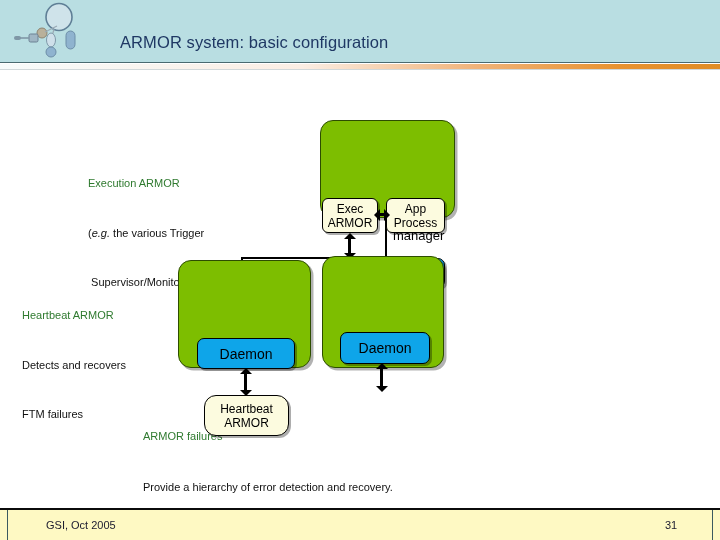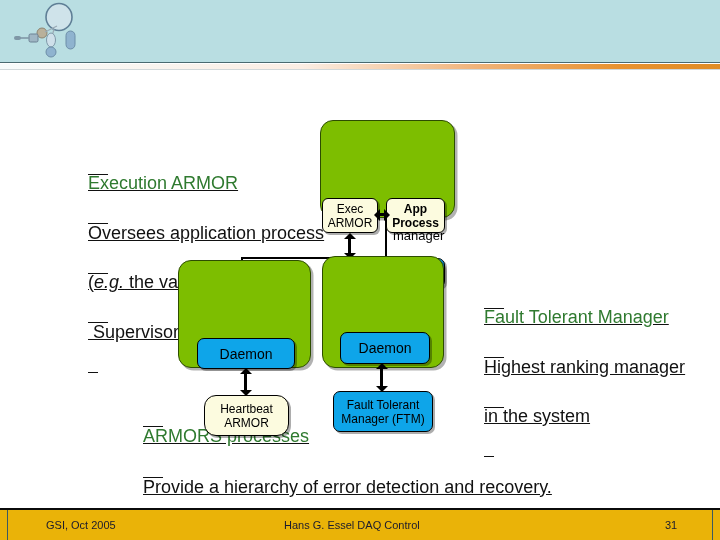--- a/index.html
+++ b/index.html
@@ -52,21 +52,21 @@
   }
 
   
   .canvas {
     position: absolute;
     left: 0; top: 70px;
     width: 720px; height: 428px;
   }
 
   
-  .callout { position: absolute; font-size: 18px; color: #111; line-height: 16.5px; white-space: pre; text-decoration: underline; }
+  .callout { position: absolute; font-size: 11px; color: #111; line-height: 16.5px; white-space: pre; }
   .callout .hd { color: #2f7a2f; display: block; }
   .callout .ln { display: block; }
   .callout em { font-style: italic; }
 
   #callout-exec     { left: 88px;  top: 72px; }
   #callout-daemons  { left: 484px; top: 103px; }
   #callout-hb       { left: 22px;  top: 204px; }
   #callout-ftm      { left: 484px; top: 206px; }
   #callout-procs    { left: 143px; top: 324px; line-height: 17px; }
 
@@ -97,21 +97,21 @@
     font-size: 12px;
     color: #000;
     line-height: 14px;
     box-shadow: 2px 2px 0 rgba(0,0,0,.32);
   }
   .inner.cream   { background: #fcfbdf; }
   .inner.mint    { background: #0ea5e9; }
   .inner .ln     { display: block; white-space: nowrap; }
 
   #box-exec-armor  { left: 322px; top: 128px; width: 56px;  height: 35px; border-radius: 6px; }
-  #box-app-process { left: 386px; top: 128px; width: 59px;  height: 35px; border-radius: 6px; font-weight: bold; }
+  #box-app-process { left: 386px; top: 128px; width: 59px;  height: 35px; border-radius: 6px; }
   #box-daemon-top  { left: 338px; top: 188px; width: 107px; height: 30px; font-size: 14px; }
   #box-daemon-hb   { left: 197px; top: 268px; width: 98px;  height: 31px; font-size: 14px; }
   #box-hb-armor    { left: 204px; top: 325px; width: 85px;  height: 41px; border-radius: 12px; }
   #box-daemon-ftm  { left: 340px; top: 262px; width: 90px;  height: 32px; font-size: 14px; }
   #box-ftm-inner   { left: 333px; top: 321px; width: 100px; height: 41px; }
 
   
   .arrow { position: absolute; }
   .arrow .shaft { position: absolute; background: #000; }
   .arrow .head  { position: absolute; width: 0; height: 0; }
@@ -146,21 +146,21 @@
   #bus-horiz      { left: 241px; top: 187px; width: 146px; height: 1.5px; }
   #bus-vert-left  { left: 241px; top: 187px; width: 1.5px; height: 22px; }
   #bus-vert-right { left: 385px; top: 187px; width: 1.5px; height: 22px; }
   #network-label  { position: absolute; left: 393px; top: 158px; font-size: 13px; color: #000; white-space: nowrap; }
 
   
   .slide-footer {
     position: absolute;
     left: 0; top: 508px;
     width: 720px; height: 32px;
-    background: #eab308;
+    background: #fef9c3;
     border-top: 2px solid #0b0b0b;
     box-sizing: border-box;
   }
   .slide-footer .vrule { position: absolute; top: 0; width: 1px; height: 32px; background: #3c5a60; }
   .slide-footer .vrule.l { left: 7px; }
   .slide-footer .vrule.r { left: 712px; }
   .slide-footer .cell { position: absolute; top: 9px; font-size: 11px; color: #1a1a2e; white-space: nowrap; }
   #footer-date { left: 46px; }
   #footer-center { left: 284px; }
   #footer-page { left: 665px; }
@@ -176,43 +176,43 @@
       <rect x="19" y="32" width="9" height="8" rx="1.5" fill="#9fb6c4" stroke="#6d8294" stroke-width="1"></rect>
       <rect x="4" y="34" width="7" height="4" rx="2" fill="#7f97a6"></rect>
       <line x1="10" y1="36" x2="19" y2="36" stroke="#7f97a6" stroke-width="1.6"></line>
       <line x1="35" y1="30" x2="47" y2="24" stroke="#9aa9b4" stroke-width="1.2"></line>
       <line x1="44" y1="27" x2="40" y2="42" stroke="#9aa9b4" stroke-width="1.2"></line>
       <rect x="56" y="29" width="9" height="18" rx="4.5" fill="#8fb3cf" stroke="#6d8ea8" stroke-width="1"></rect>
       <ellipse cx="41" cy="38" rx="4.5" ry="7" fill="#cfe0ea" stroke="#7e98a8" stroke-width="1"></ellipse>
       <ellipse cx="41" cy="50" rx="5" ry="5" fill="#8fb3cf" stroke="#6d8ea8" stroke-width="1"></ellipse>
     </svg>
   </span>
+  <div class="slide-title">ARMOR system: basic configuration</div>
 </div>
 <div class="accent-rule"></div>
 <div class="accent-rule-shadow"></div>
 
 <div class="canvas">
 
   <div class="callout" id="callout-exec">
     <span class="hd">Execution ARMOR</span>
-    <span class="ln">Oversees application process</span>
     <span class="ln">(<em>e.g.</em> the various Trigger</span>
     <span class="ln"> Supervisor/Monitors)</span>
   </div>
 
 
-
-  <div class="callout" id="callout-ftm">
-    <span class="hd">Fault Tolerant Manager</span>
-    <span class="ln">Highest ranking manager</span>
-    <span class="ln">in the system</span>
-  </div>
+  <div class="callout" id="callout-hb">
+    <span class="hd">Heartbeat ARMOR</span>
+    <span class="ln">Detects and recovers</span>
+    <span class="ln">FTM failures</span>
+  </div>
+
 
   <div class="callout" id="callout-procs">
-    <span class="hd">ARMORS processes</span>
+    <span class="hd">ARMOR failures</span>
     <span class="ln">Provide a hierarchy of error detection and recovery.</span>
     <span class="ln">ARMORS are protected through checkpointing</span>
     
   </div>
 
   <div class="bus" id="bus-vert-top"></div>
   <div class="bus" id="bus-horiz"></div>
   <div class="bus" id="bus-vert-left"></div>
   <div class="bus" id="bus-vert-right"></div>
   <div id="network-label">manager</div>
@@ -251,31 +251,26 @@
   <div class="arrow" id="arrow-hb">
     <span class="shaft"></span>
     <span class="head up"></span>
     <span class="head down"></span>
   </div>
 
   <div class="node" id="node-ftm"></div>
   <div class="inner mint" id="box-daemon-ftm">
     <span class="ln">Daemon</span>
   </div>
-  <div class="inner mint" id="box-ftm-inner">
-    <span class="ln">Fault Tolerant</span>
-    <span class="ln">Manager (FTM)</span>
-  </div>
   <div class="arrow" id="arrow-ftm">
     <span class="shaft"></span>
     <span class="head up"></span>
     <span class="head down"></span>
   </div>
 
 </div>
 
 <div class="slide-footer">
   <span class="vrule l"></span>
   <span class="vrule r"></span>
   <span class="cell" id="footer-date">GSI, Oct 2005</span>
-  <span class="cell" id="footer-center">Hans G. Essel  DAQ Control</span>
   <span class="cell" id="footer-page">31</span>
 </div>
 
 </body></html>

